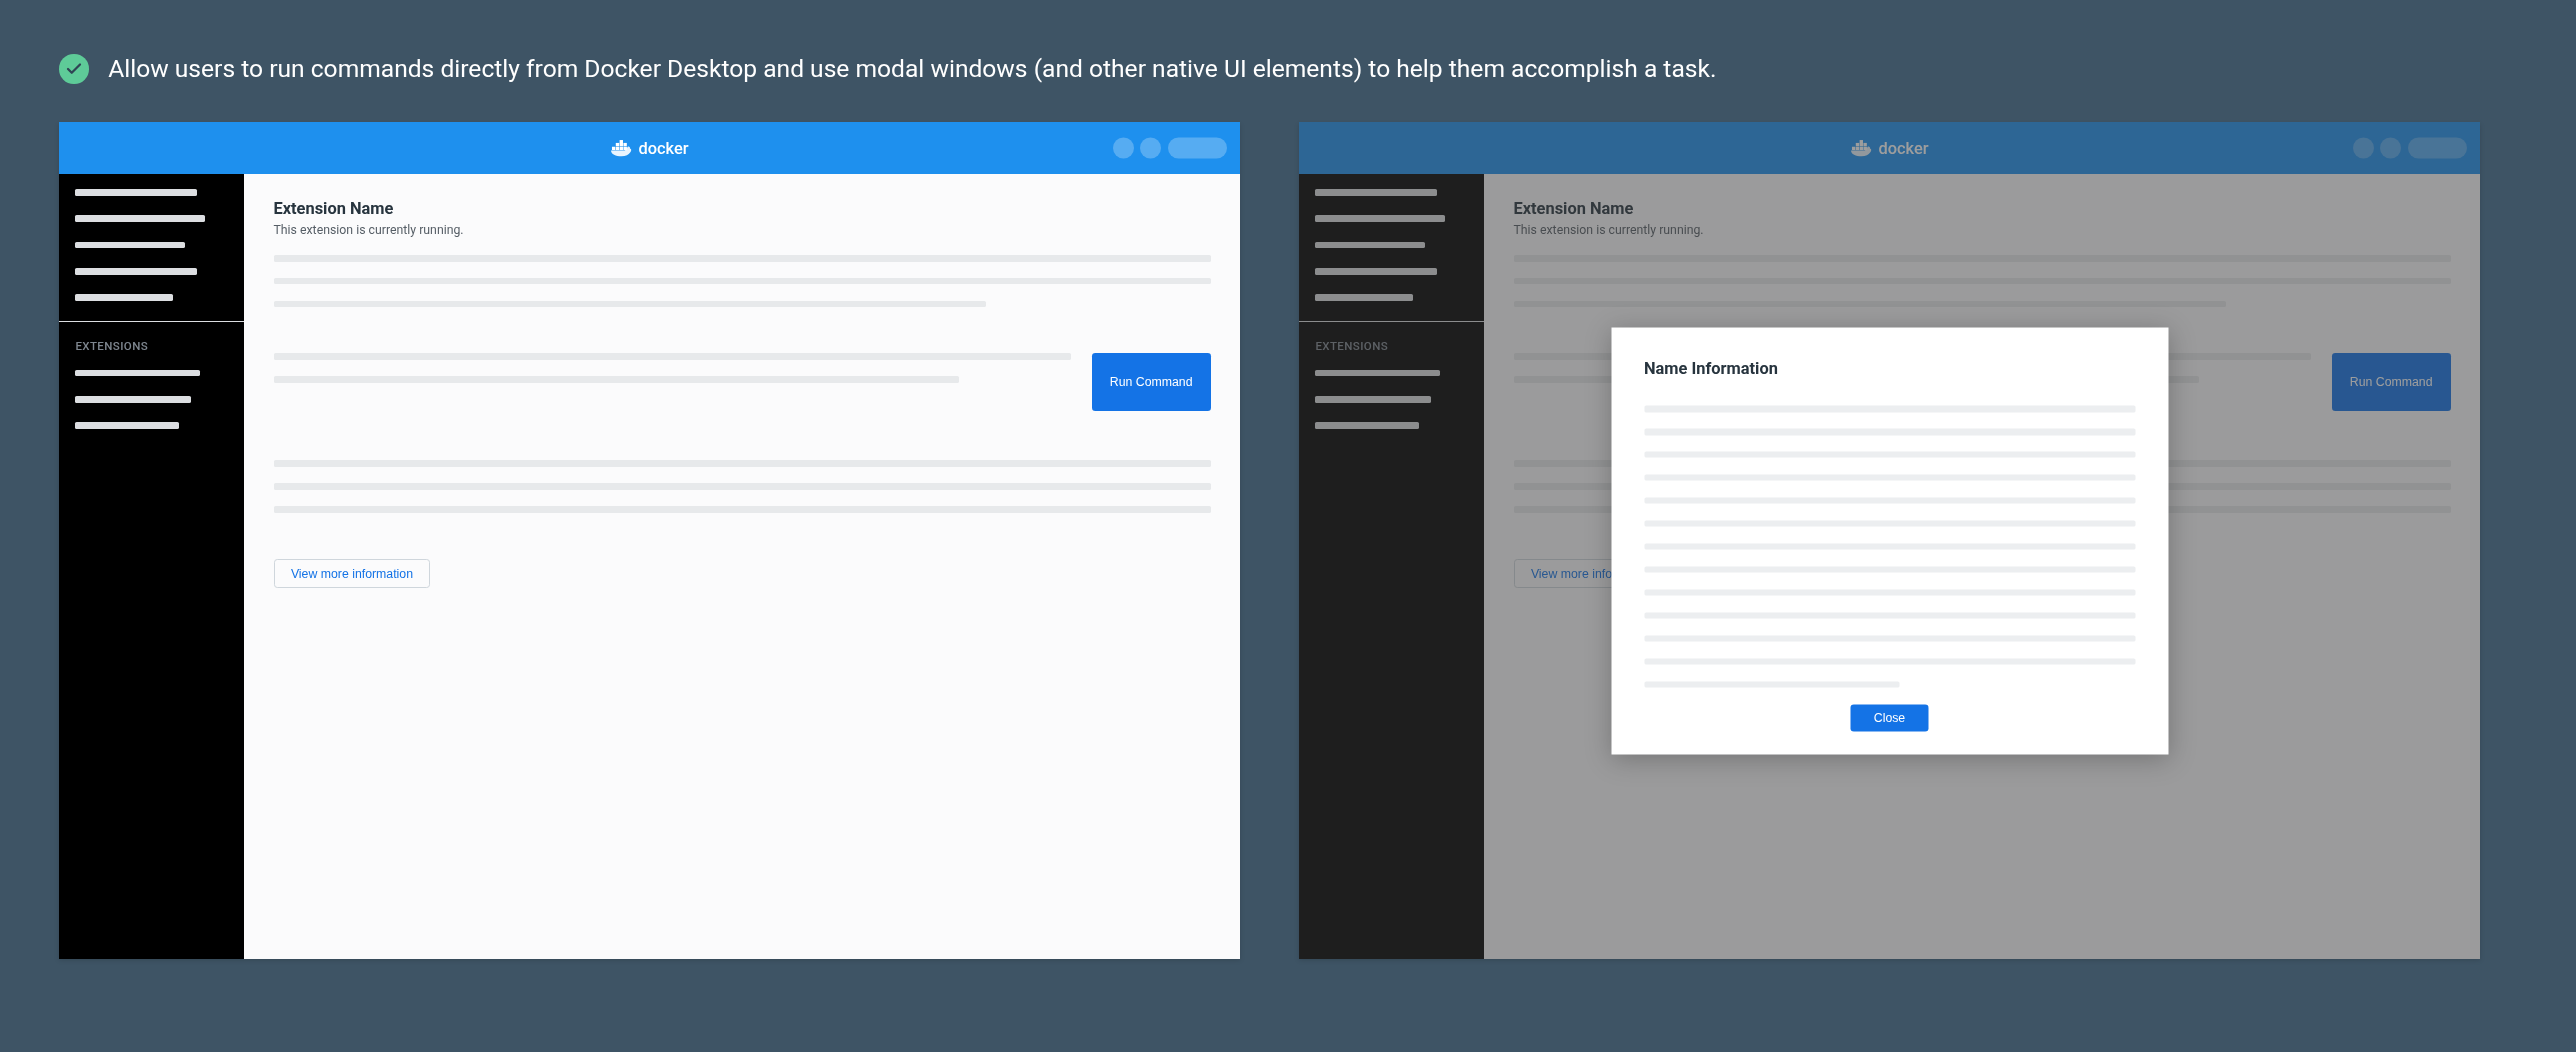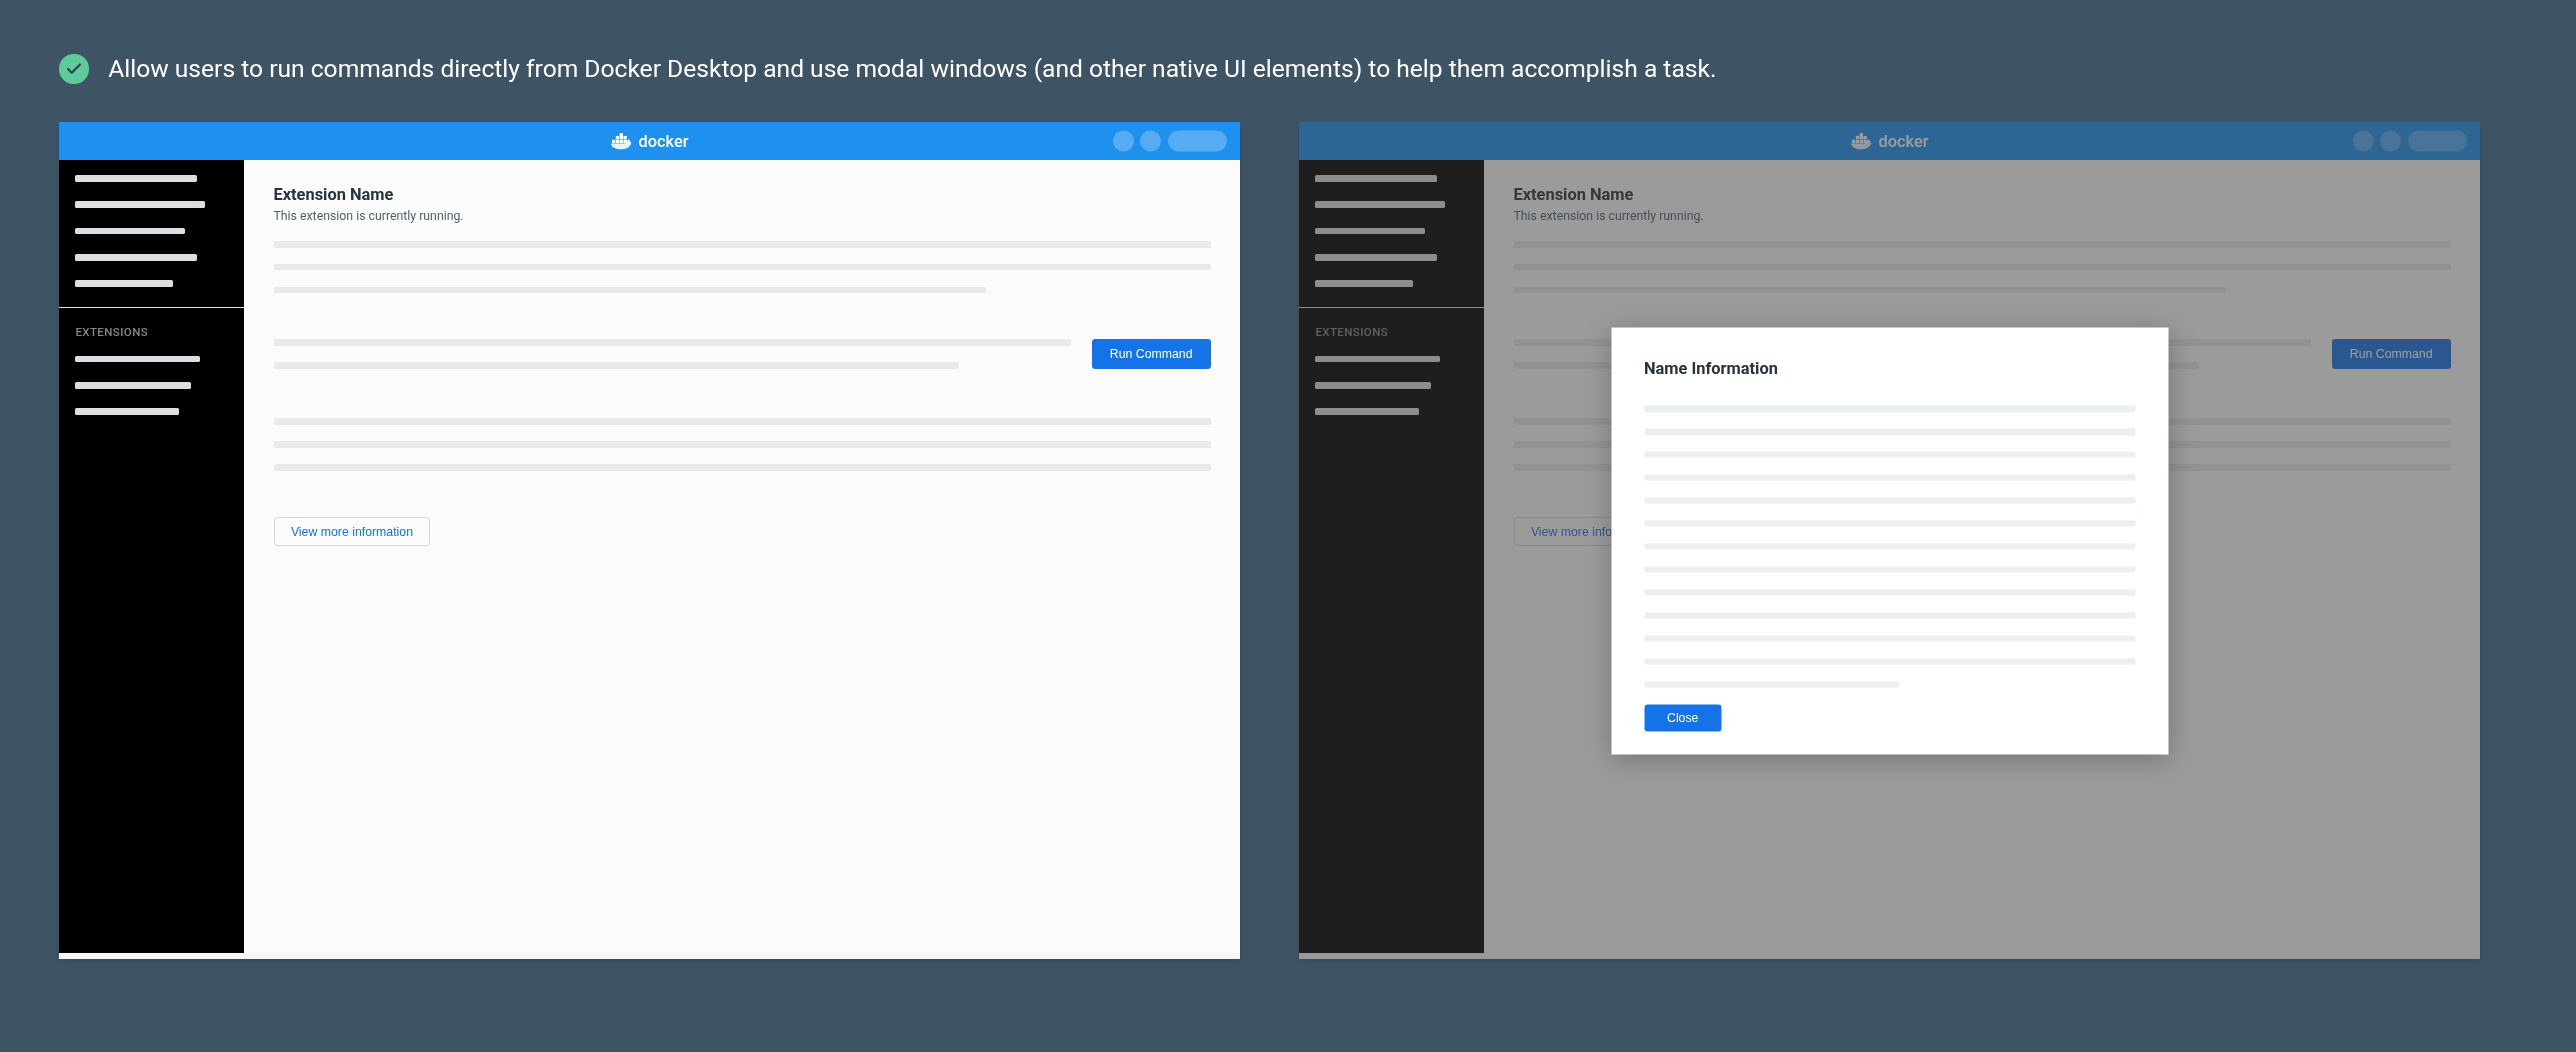--- a/index.html
+++ b/index.html
@@ -41,21 +41,21 @@
   }
   .panel {
     width: 1181px;
     height: 837px;
     background: #f6f7f8;
     position: relative;
     overflow: hidden;
     box-shadow: 0 1.6px 4.9px rgba(0,0,0,0.15);
   }
   .topbar {
-    height: 38px;
+    height: 52px;
     background: #1e90ee;
     display: flex;
     align-items: center;
     justify-content: center;
     position: relative;
   }
   .docker-logo {
     display: flex;
     align-items: center;
     gap: 4.9px;
@@ -140,21 +140,21 @@
     gap: 21px;
     margin-bottom: 49px;
   }
   .cmd-row .left {
     flex: 1;
   }
   .btn-primary {
     background: #1473e6;
     color: #fff;
     border: none;
-    padding: 8px 18px;
+    padding: 22px 18px;
     font-size: 12.3px;
     border-radius: 3.3px;
     cursor: pointer;
     font-weight: 500;
     white-space: nowrap;
   }
   .btn-outline {
     background: transparent;
     color: #1473e6;
     border: 0.8px solid #cfd6dc;
@@ -183,21 +183,21 @@
     font-weight: 700;
     color: #27343e;
     margin-bottom: 28px;
   }
   .modal .ph {
     background: #eceef0;
     margin-bottom: 16.4px;
   }
   .modal-footer {
     display: flex;
-    justify-content: flex-start;
+    justify-content: center;
     margin-top: 10px;
   }
   .btn-close {
     background: #1473e6;
     color: #fff;
     border: none;
     padding: 6.6px 23px;
     font-size: 12.3px;
     border-radius: 3.3px;
     cursor: pointer;

